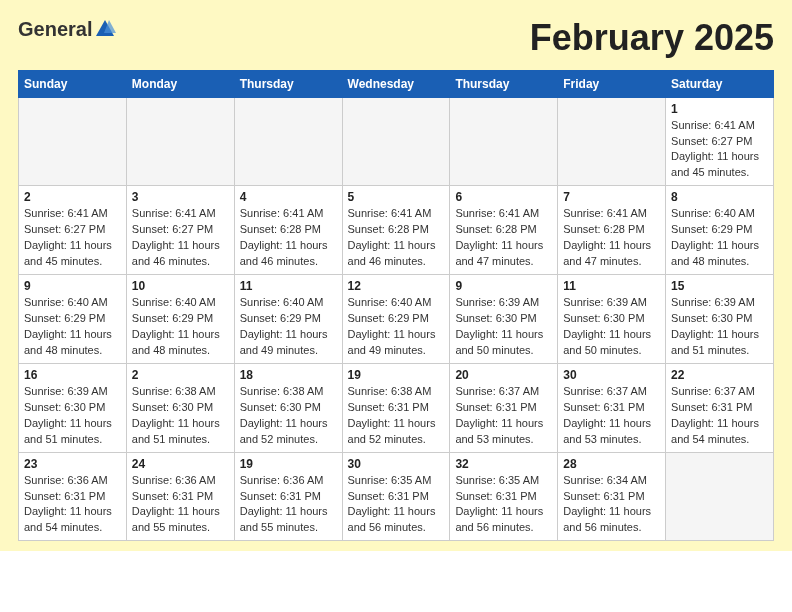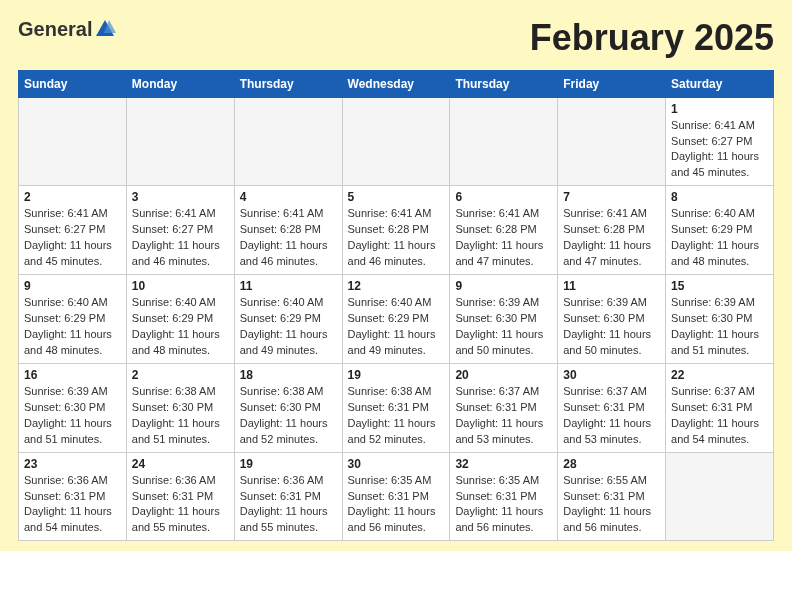--- a/index.html
+++ b/index.html
@@ -328,21 +328,21 @@
           </td>
           <td>
             <span class="day-num">32</span>
             <div class="day-info" style="white-space: pre-line;">Sunrise: 6:35 AM
 Sunset: 6:31 PM
 Daylight: 11 hours
 and 56 minutes.</div>
           </td>
           <td>
             <span class="day-num">28</span>
-            <div class="day-info" style="white-space: pre-line;">Sunrise: 6:55 AM
+            <div class="day-info" style="white-space: pre-line;">Sunrise: 6:34 AM
 Sunset: 6:31 PM
 Daylight: 11 hours
 and 56 minutes.</div>
           </td>
           <td class="empty"></td>
         </tr>
       </tbody>
   </table>
 </div>
 

